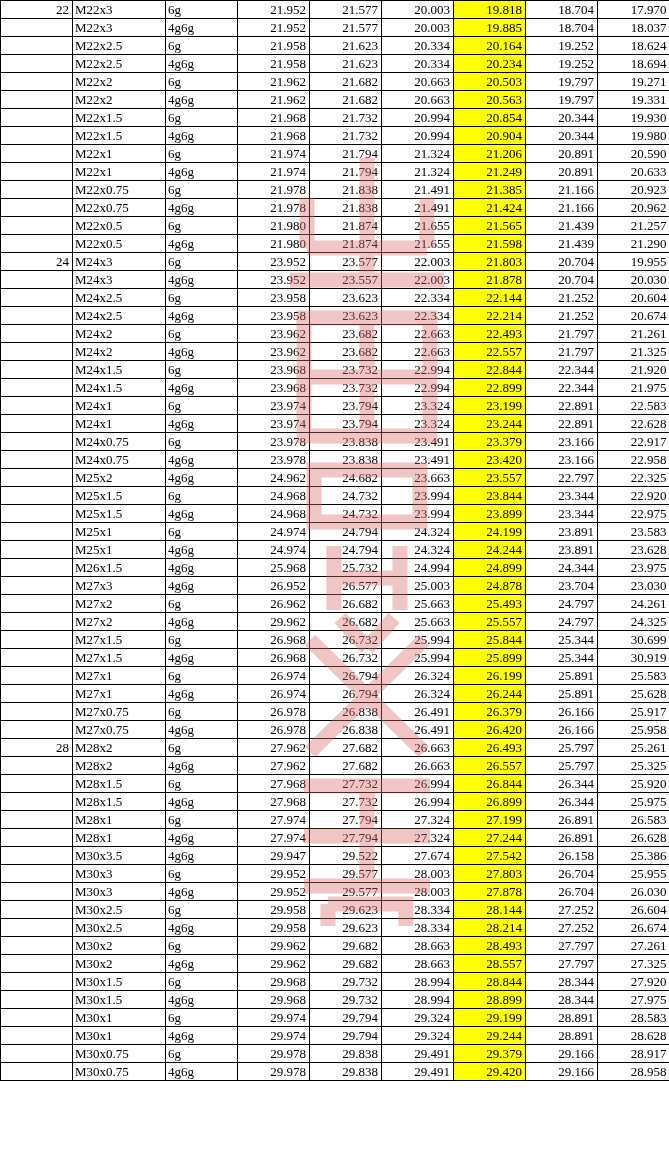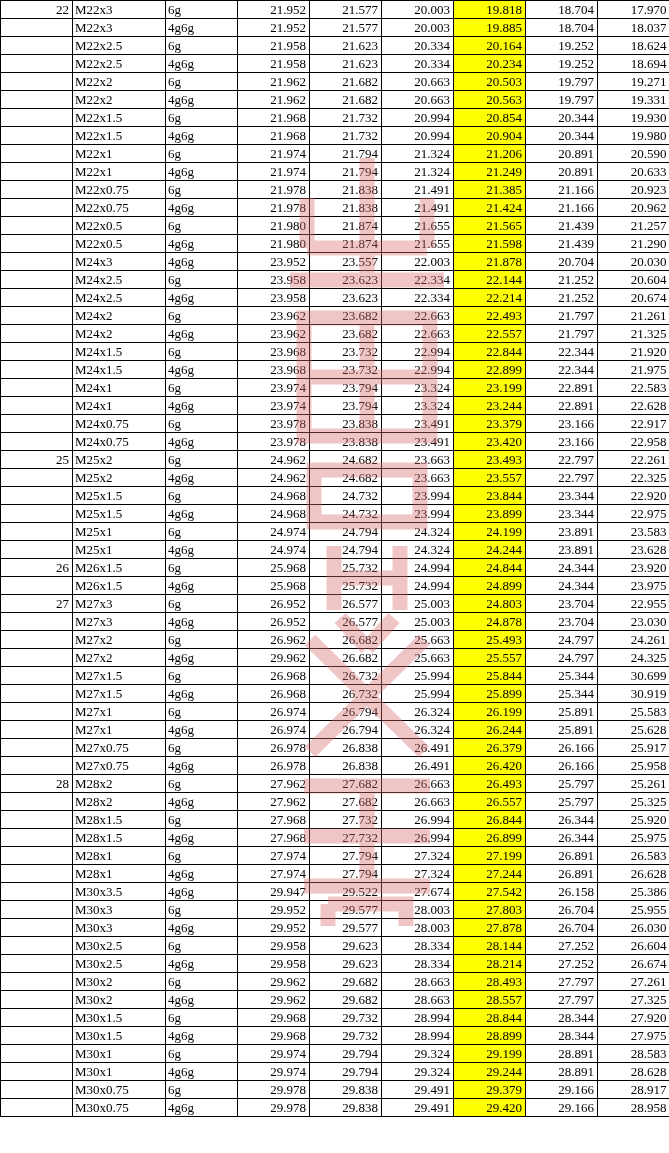--- a/index.html
+++ b/index.html
@@ -207,20 +207,31 @@
           <td class="c1">M22x0.5</td>
           <td class="c2">4g6g</td>
           <td class="c3">21.980</td>
           <td class="c4">21.874</td>
           <td class="c5">21.655</td>
           <td class="c6 hl">21.598</td>
           <td class="c7">21.439</td>
           <td class="c8">21.290</td>
         </tr>
         <tr>
+          <td class="c0">24</td>
+          <td class="c1">M24x3</td>
+          <td class="c2">6g</td>
+          <td class="c3">23.952</td>
+          <td class="c4">23.577</td>
+          <td class="c5">22.003</td>
+          <td class="c6 hl">21.803</td>
+          <td class="c7">20.704</td>
+          <td class="c8">19.955</td>
+        </tr>
+        <tr>
           <td class="c0"></td>
           <td class="c1">M24x3</td>
           <td class="c2">4g6g</td>
           <td class="c3">23.952</td>
           <td class="c4">23.557</td>
           <td class="c5">22.003</td>
           <td class="c6 hl">21.878</td>
           <td class="c7">20.704</td>
           <td class="c8">20.030</td>
         </tr>
@@ -328,31 +339,20 @@
           <td class="c1">M24x0.75</td>
           <td class="c2">4g6g</td>
           <td class="c3">23.978</td>
           <td class="c4">23.838</td>
           <td class="c5">23.491</td>
           <td class="c6 hl">23.420</td>
           <td class="c7">23.166</td>
           <td class="c8">22.958</td>
         </tr>
         <tr>
-          <td class="c0">25</td>
-          <td class="c1">M25x2</td>
-          <td class="c2">6g</td>
-          <td class="c3">24.962</td>
-          <td class="c4">24.682</td>
-          <td class="c5">23.663</td>
-          <td class="c6 hl">23.493</td>
-          <td class="c7">22.797</td>
-          <td class="c8">22.261</td>
-        </tr>
-        <tr>
           <td class="c0"></td>
           <td class="c1">M25x2</td>
           <td class="c2">4g6g</td>
           <td class="c3">24.962</td>
           <td class="c4">24.682</td>
           <td class="c5">23.663</td>
           <td class="c6 hl">23.557</td>
           <td class="c7">22.797</td>
           <td class="c8">22.325</td>
         </tr>
@@ -394,53 +394,31 @@
           <td class="c1">M25x1</td>
           <td class="c2">4g6g</td>
           <td class="c3">24.974</td>
           <td class="c4">24.794</td>
           <td class="c5">24.324</td>
           <td class="c6 hl">24.244</td>
           <td class="c7">23.891</td>
           <td class="c8">23.628</td>
         </tr>
         <tr>
-          <td class="c0">26</td>
-          <td class="c1">M26x1.5</td>
-          <td class="c2">6g</td>
-          <td class="c3">25.968</td>
-          <td class="c4">25.732</td>
-          <td class="c5">24.994</td>
-          <td class="c6 hl">24.844</td>
-          <td class="c7">24.344</td>
-          <td class="c8">23.920</td>
-        </tr>
-        <tr>
           <td class="c0"></td>
           <td class="c1">M26x1.5</td>
           <td class="c2">4g6g</td>
           <td class="c3">25.968</td>
           <td class="c4">25.732</td>
           <td class="c5">24.994</td>
           <td class="c6 hl">24.899</td>
           <td class="c7">24.344</td>
           <td class="c8">23.975</td>
         </tr>
         <tr>
-          <td class="c0">27</td>
-          <td class="c1">M27x3</td>
-          <td class="c2">6g</td>
-          <td class="c3">26.952</td>
-          <td class="c4">26.577</td>
-          <td class="c5">25.003</td>
-          <td class="c6 hl">24.803</td>
-          <td class="c7">23.704</td>
-          <td class="c8">22.955</td>
-        </tr>
-        <tr>
           <td class="c0"></td>
           <td class="c1">M27x3</td>
           <td class="c2">4g6g</td>
           <td class="c3">26.952</td>
           <td class="c4">26.577</td>
           <td class="c5">25.003</td>
           <td class="c6 hl">24.878</td>
           <td class="c7">23.704</td>
           <td class="c8">23.030</td>
         </tr>

